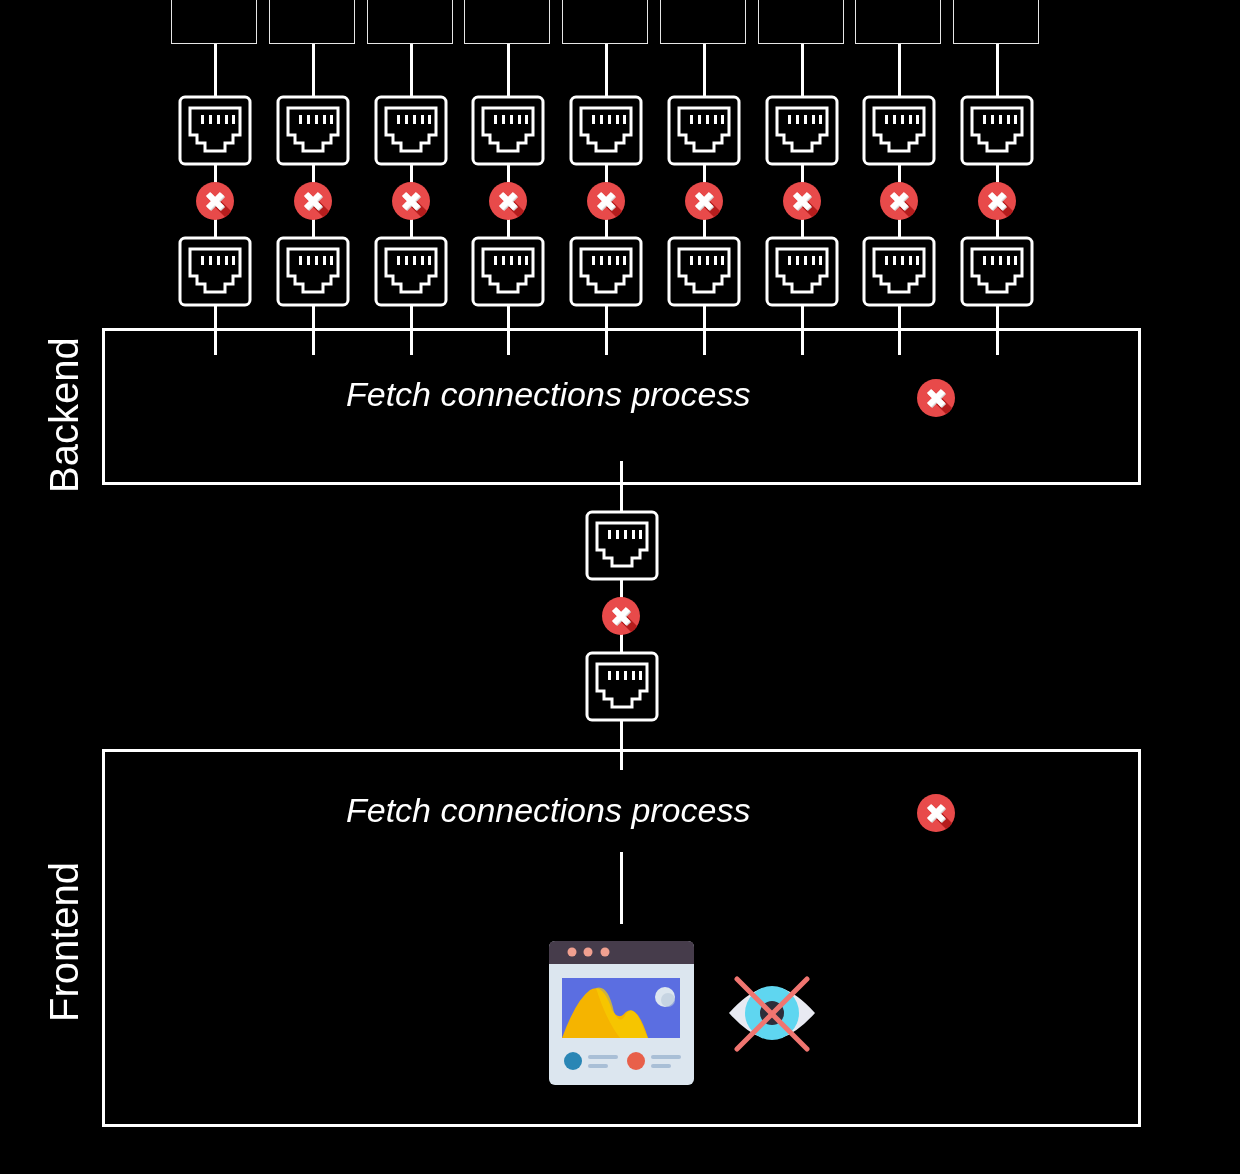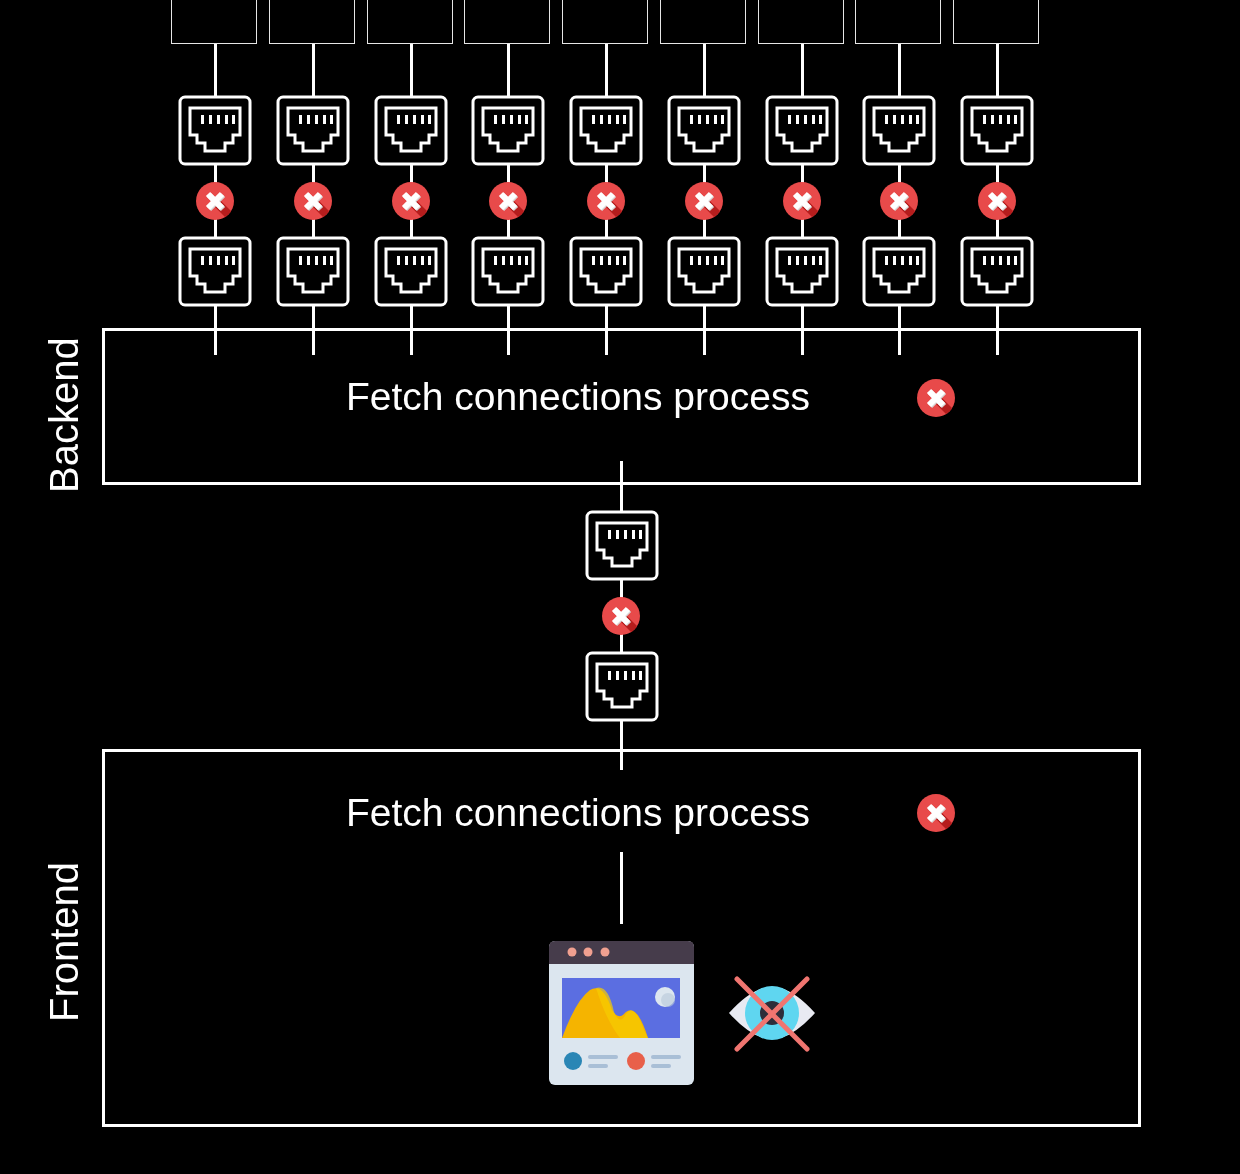--- a/index.html
+++ b/index.html
@@ -5,21 +5,21 @@
   html, body { margin: 0; padding: 0; background: #000; }
   body { width: 1240px; height: 1174px; position: relative; overflow: hidden;
          font-family: "Liberation Sans", "DejaVu Sans", sans-serif; color: #fff; }
   .abs { position: absolute; }
   .top-box { position: absolute; top: -4px; width: 86px; height: 48px; border: 1.5px solid #e6e6e6; box-sizing: border-box; }
   .vline { position: absolute; width: 3px; background: #fff; }
   .rj45 { position: absolute; width: 74px; height: 71px; }
   .err { position: absolute; width: 40px; height: 40px; }
   .panel { position: absolute; border: 3px solid #fff; box-sizing: border-box; }
   .side-label { position: absolute; font-size: 40px; transform: rotate(-90deg); transform-origin: left top; white-space: nowrap; line-height: 1; }
-  .proc-label { position: absolute; font-size: 39px; white-space: nowrap; line-height: 1; }
+  .proc-label { position: absolute; font-size: 34px; white-space: nowrap; line-height: 1; font-style: italic; }
 </style>
 </head>
 <body>
 
 <svg width="0" height="0" style="position:absolute">
   <defs>
     <symbol id="sym-rj45" viewBox="0 0 74 71">
       <rect x="2" y="2" width="70" height="67" rx="5" ry="5" fill="#000" stroke="#fff" stroke-width="3"></rect>
       <path d="M12 13 H62 V40 H55 V48 H47 V56 H27 V48 H19 V40 H12 Z" fill="none" stroke="#fff" stroke-width="3" stroke-linejoin="miter"></path>
       <rect x="23" y="20" width="3" height="9" fill="#fff"></rect>

